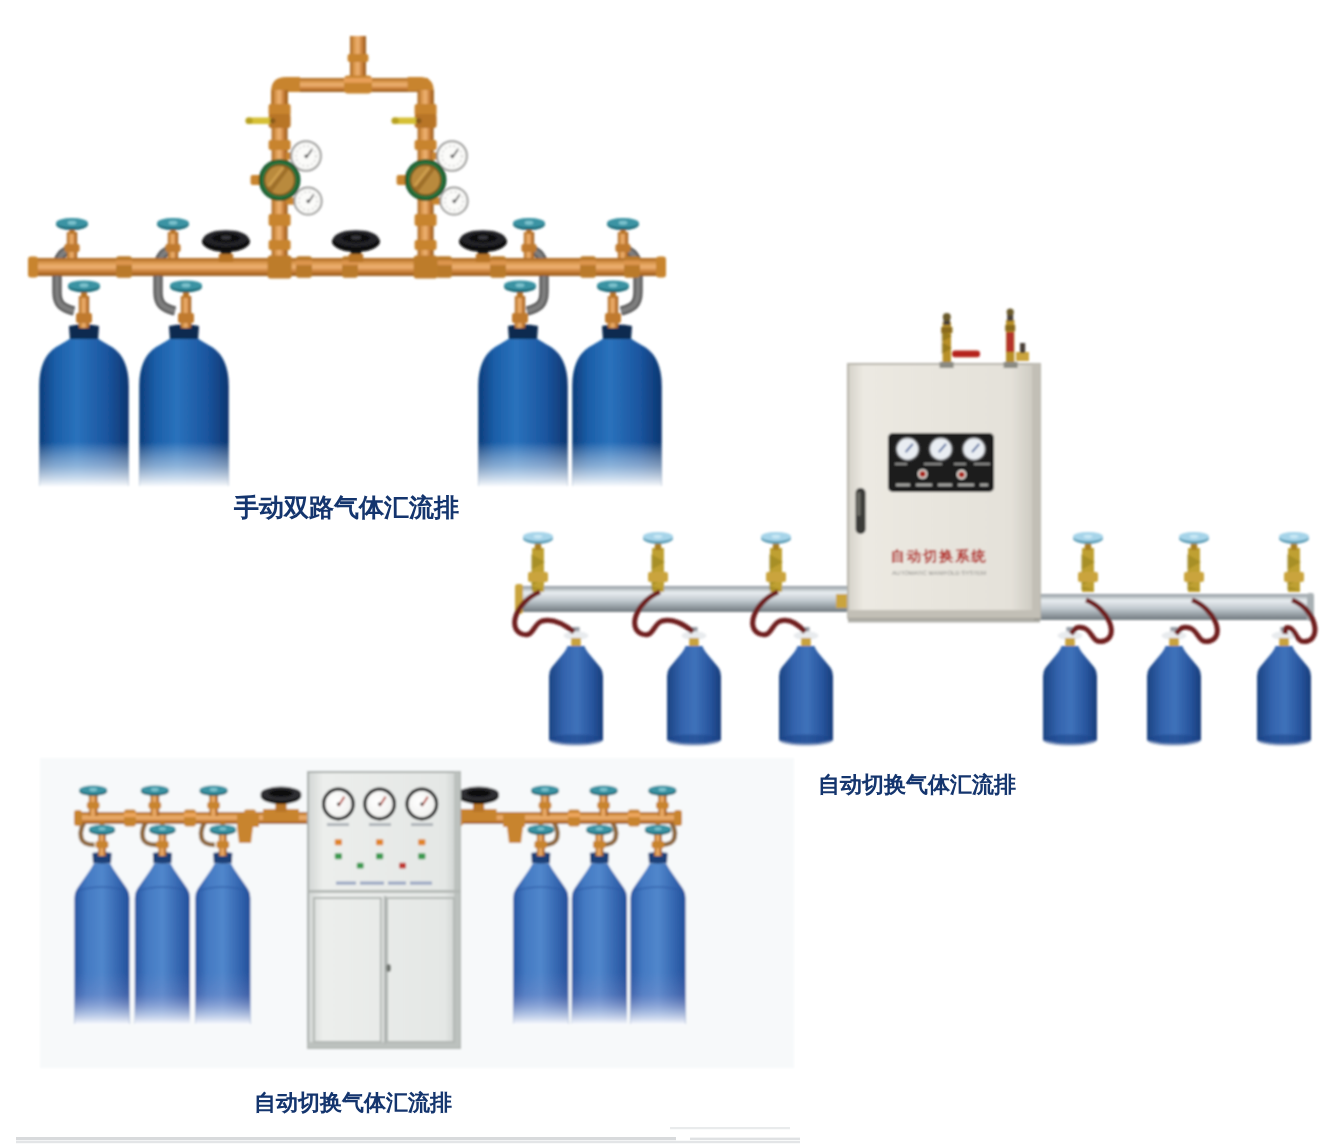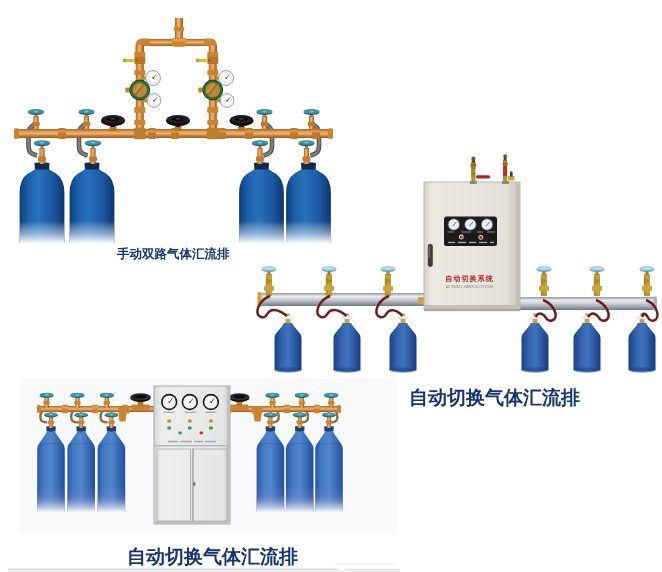--- a/index.html
+++ b/index.html
@@ -1,17 +1,17 @@
 <!DOCTYPE html>
 <html><head>
 <meta charset="utf-8">
 <style>
 html,body{margin:0;padding:0;background:#fff;}
 .page{position:relative;width:662px;height:572px;background:#ffffff;overflow:hidden;font-family:"Liberation Sans",sans-serif;}
-.cap{position:absolute;color:#14356e;font-weight:bold;font-size:19px;letter-spacing:0;white-space:nowrap;}
+.cap{position:absolute;color:#14356e;font-weight:bold;font-size:11px;letter-spacing:0;white-space:nowrap;}
 </style>
 </head>
 <body>
 <div class="page">
 <svg width="662" height="572" viewBox="0 0 662 572" style="position:absolute;left:0;top:0">
 <defs>
   <filter id="soft" x="-2%" y="-2%" width="104%" height="104%">
           <feGaussianBlur stdDeviation="0.45"></feGaussianBlur>
         </filter>
 

